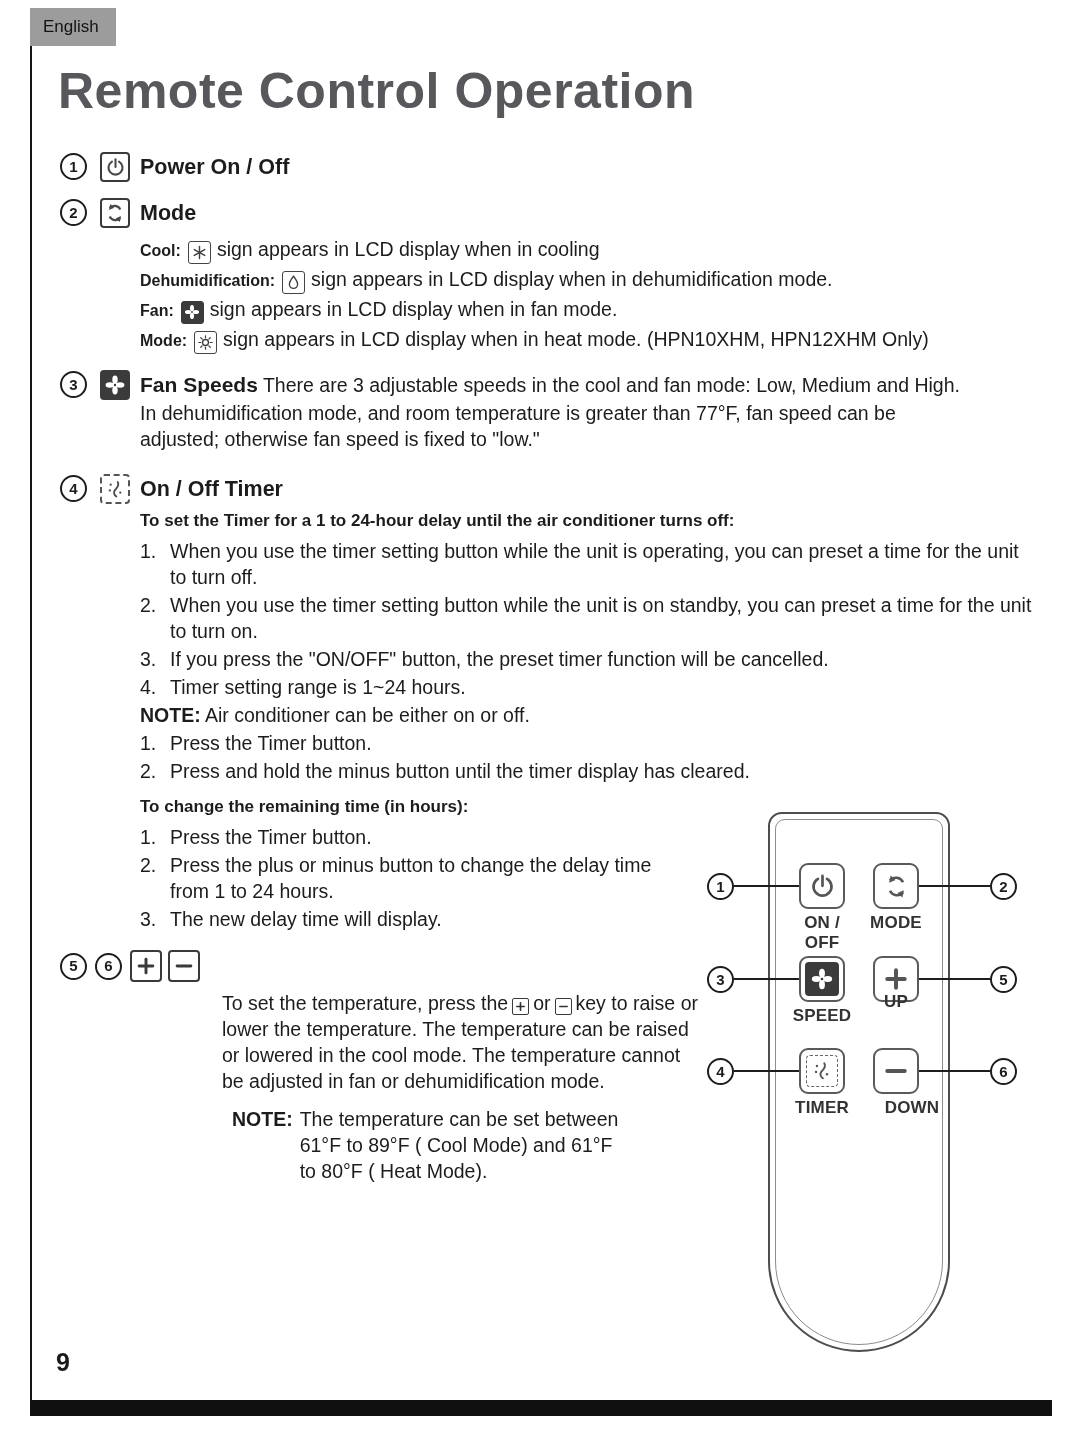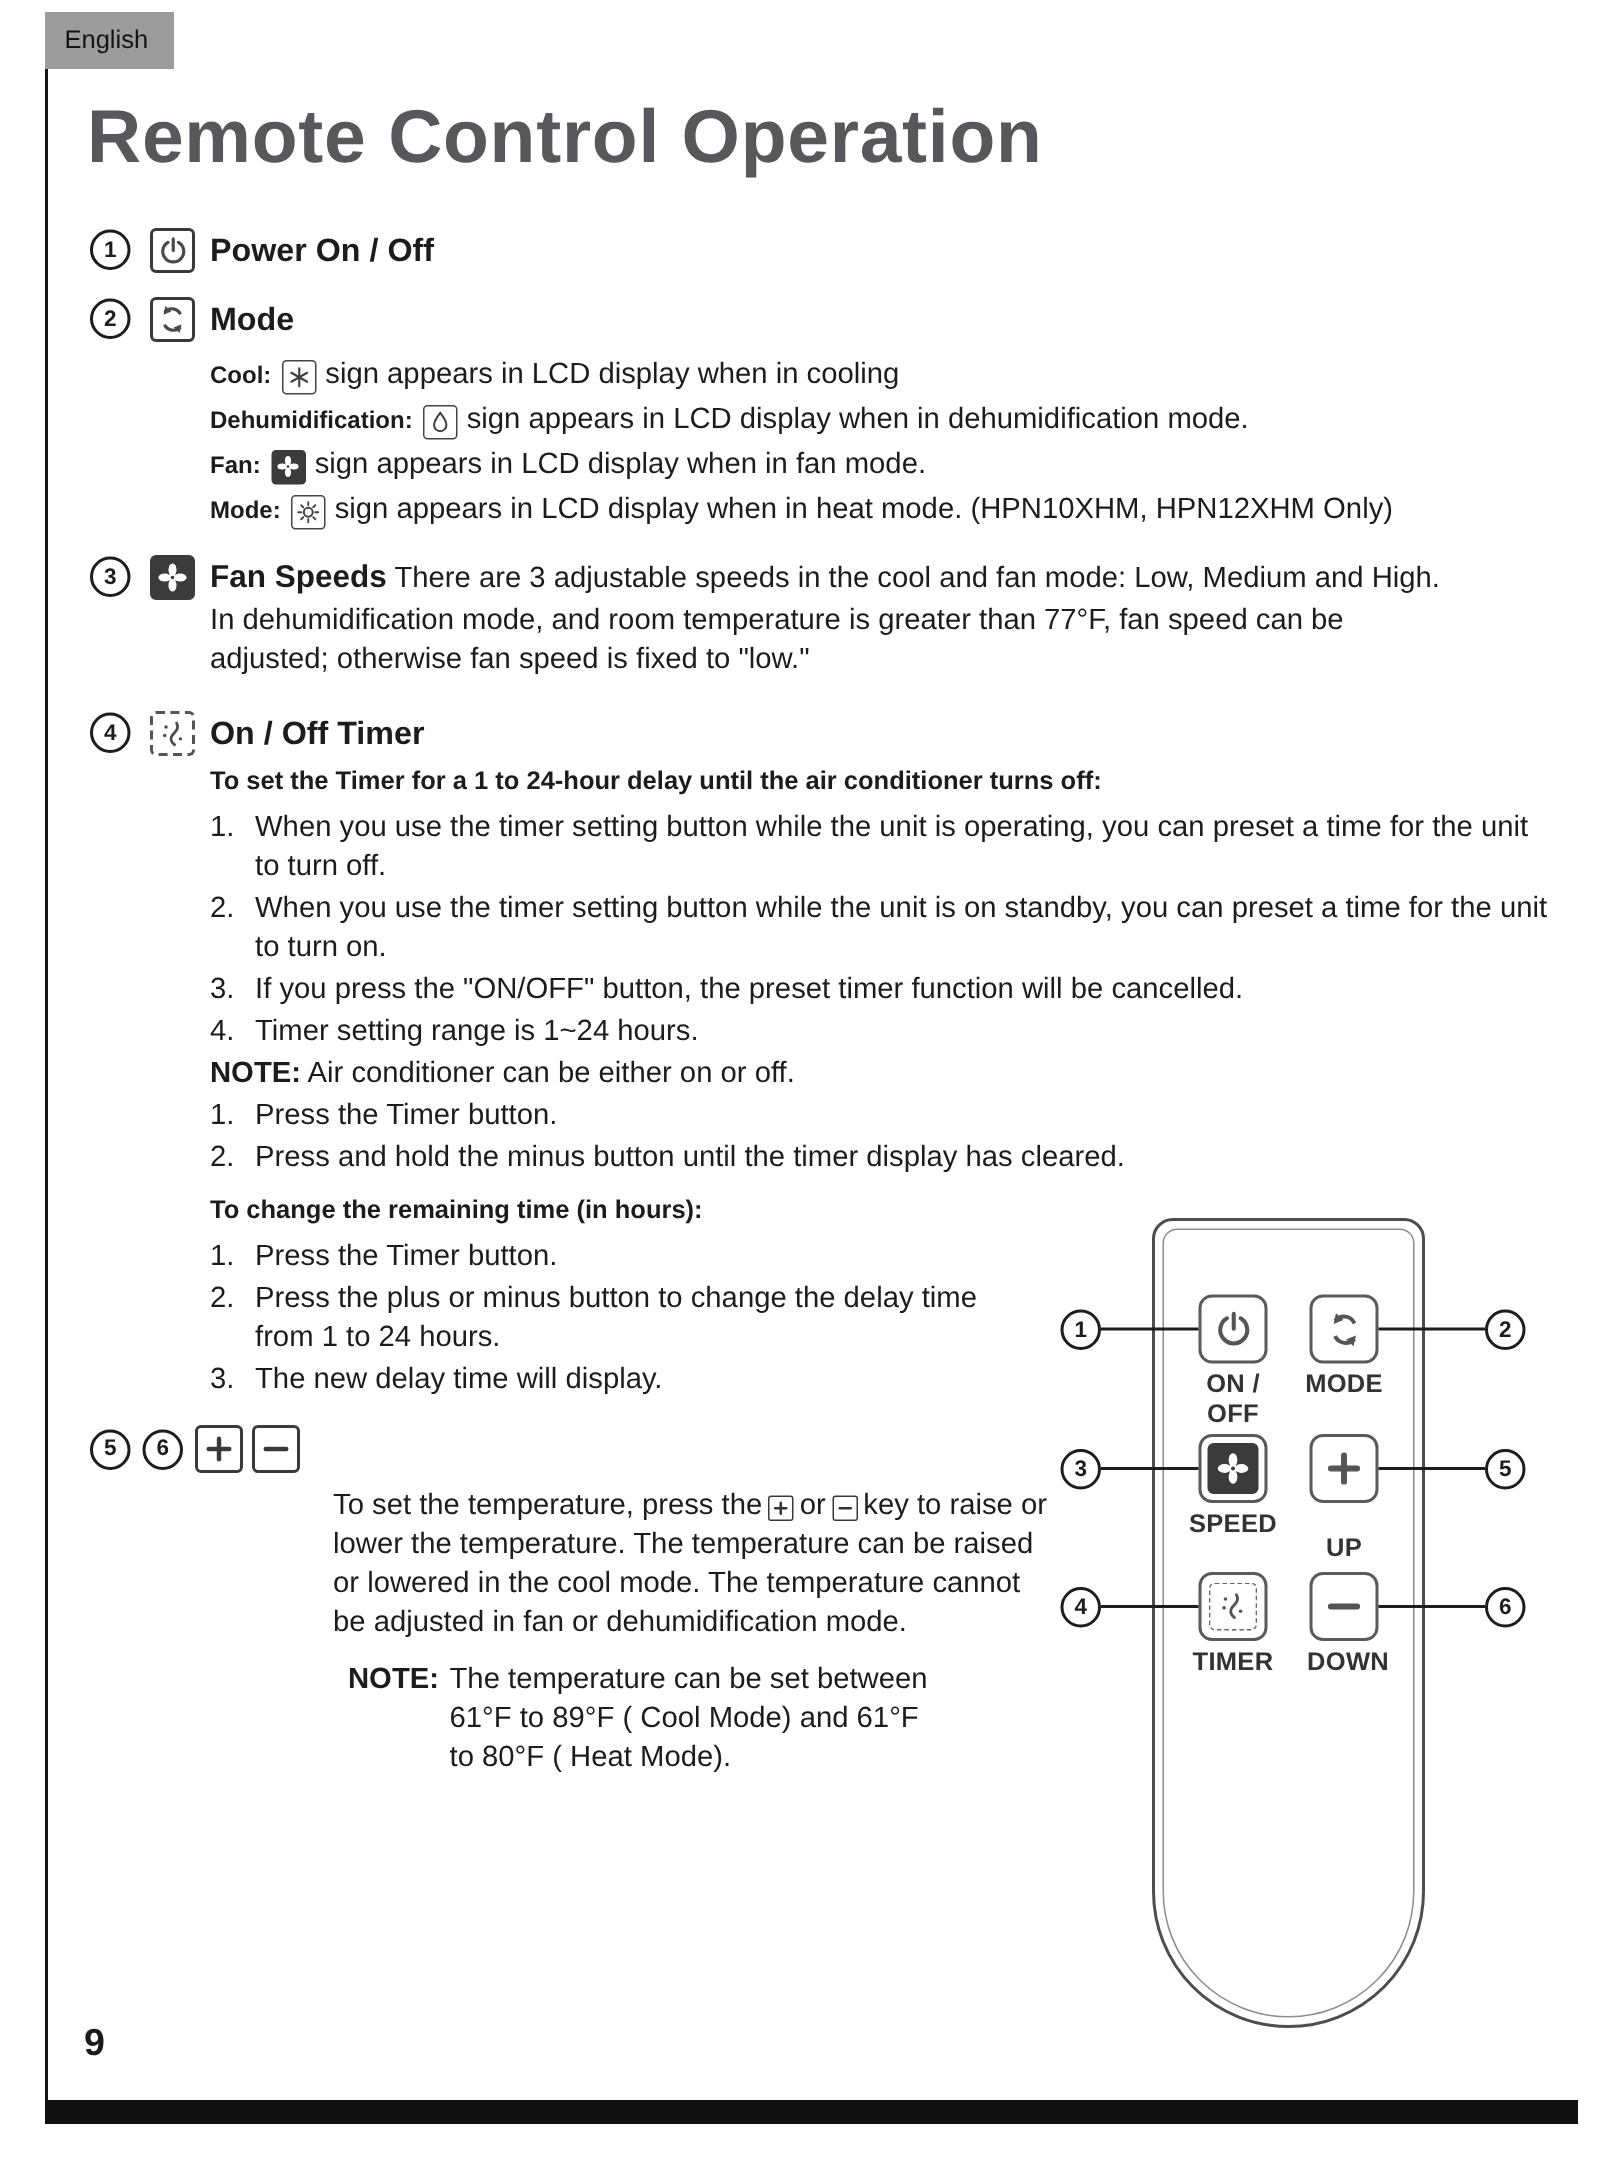--- a/index.html
+++ b/index.html
@@ -306,40 +306,40 @@
     <div class="rc-label" style="left:97px; top:206px;">SPEED</div>
 
     <div class="rc-btn" style="left:183px; top:156px;">
       <svg viewBox="0 0 24 24" width="28" height="28">
           <g stroke="#555" stroke-width="3.4" stroke-linecap="round">
             <line x1="12" y1="4.5" x2="12" y2="19.5"></line>
             <line x1="4.5" y1="12" x2="19.5" y2="12"></line>
           </g>
         </svg>
     </div>
-    <div class="rc-label" style="left:171px; top:222px;">UP</div>
+    <div class="rc-label" style="left:171px; top:192px;">UP</div>
 
     <div class="rc-btn" style="left:109px; top:248px;">
       <span class="mini-dashed">
           <svg viewBox="0 0 24 24" width="22" height="22">
             <path d="M14.5 3.5 C 17 7.5 13.5 10 11.5 12.5 C 9.5 15 10 18 13 20" fill="none" stroke="#555" stroke-width="2.1" stroke-linecap="round"></path>
             <circle cx="6.5" cy="6.5" r="1.3" fill="#555"></circle>
             <circle cx="5.5" cy="13" r="1.3" fill="#555"></circle>
             <circle cx="17.5" cy="15.5" r="1.3" fill="#555"></circle>
           </svg>
         </span>
     </div>
     <div class="rc-label" style="left:97px; top:298px;">TIMER</div>
 
     <div class="rc-btn" style="left:183px; top:248px;">
       <svg viewBox="0 0 24 24" width="28" height="28">
           <line x1="4.5" y1="12" x2="19.5" y2="12" stroke="#555" stroke-width="3.4" stroke-linecap="round"></line>
         </svg>
     </div>
-    <div class="rc-label" style="left:166px; top:298px;text-align:right;">DOWN</div>
+    <div class="rc-label" style="left:187px; top:298px;">DOWN</div>
 
     <div class="lead" style="left:44px; top:85px; width:65px;"></div>
     <div class="lead" style="left:229px; top:85px; width:71px;"></div>
     <div class="lead" style="left:44px; top:178px; width:65px;"></div>
     <div class="lead" style="left:229px; top:178px; width:71px;"></div>
     <div class="lead" style="left:44px; top:270px; width:65px;"></div>
     <div class="lead" style="left:229px; top:270px; width:71px;"></div>
 
     <div class="callout" style="left:17px; top:73px;">1</div>
     <div class="callout" style="left:300px; top:73px;">2</div>

